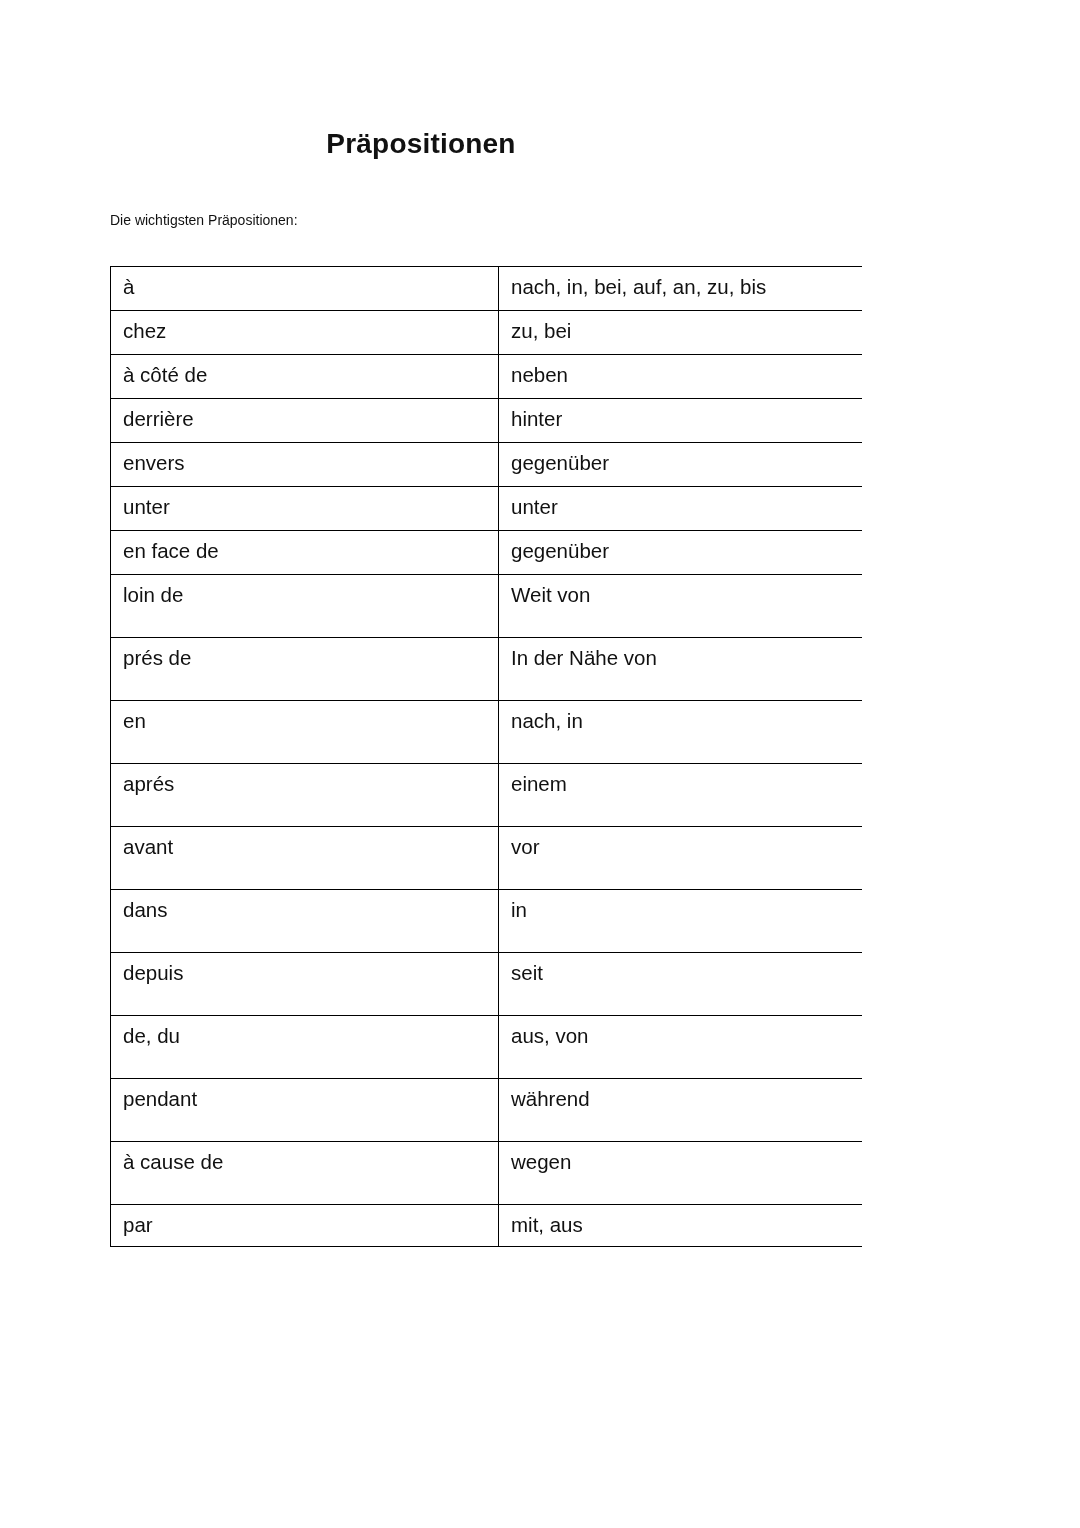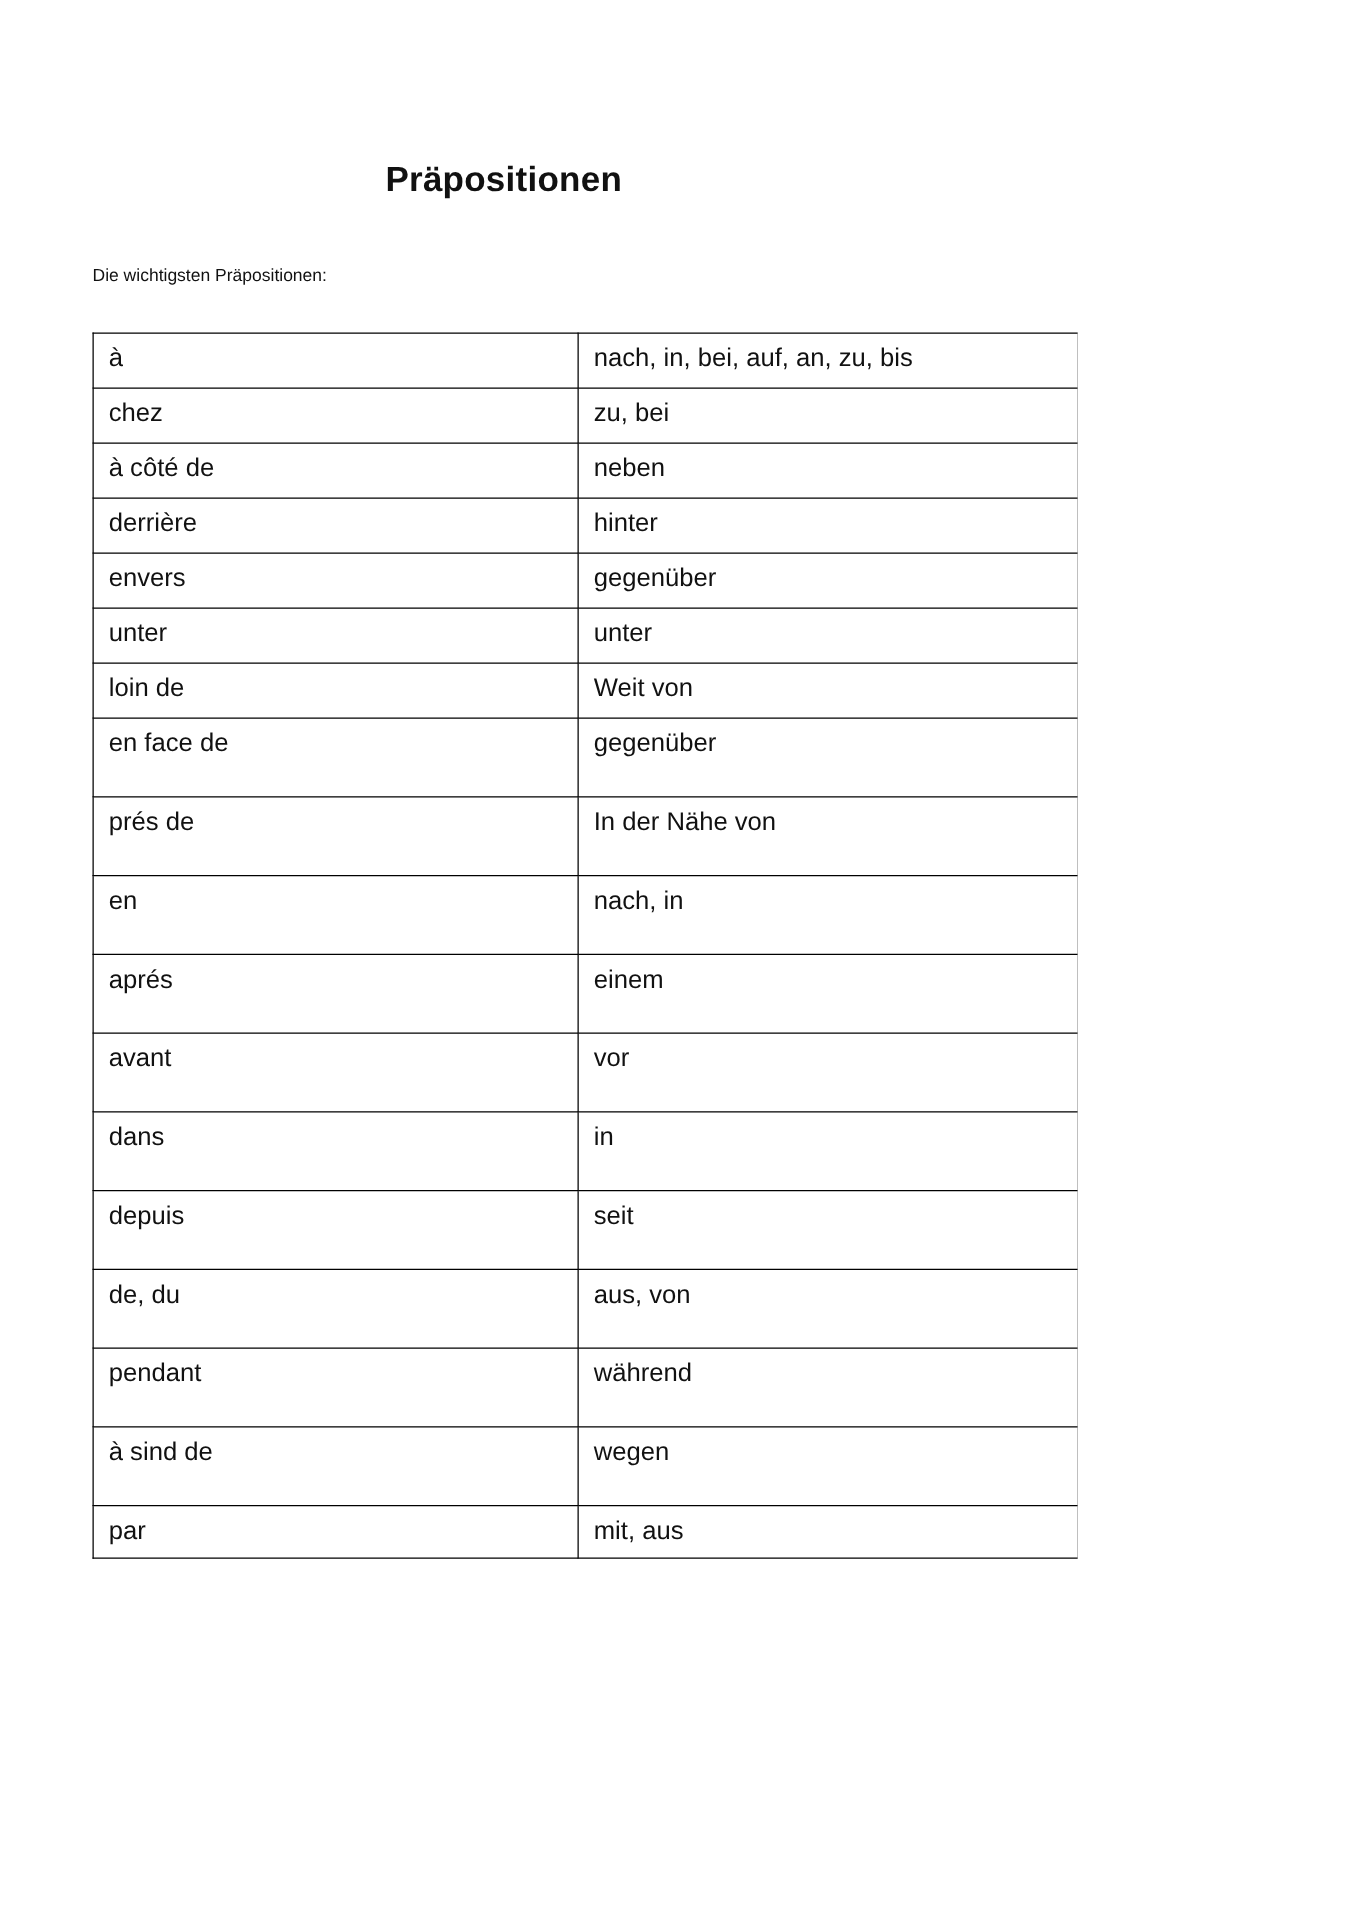--- a/index.html
+++ b/index.html
@@ -9,21 +9,21 @@
     color: #111111;
     font-family: "Liberation Sans", "DejaVu Sans", sans-serif;
   }
   .page {
     position: relative;
     width: 862px;
     height: 1528px;
     background: #ffffff;
     overflow: hidden;
     box-sizing: border-box;
-    padding: 128px 130px 0 74px;
+    padding: 128px 130px 0 110px;
   }
   .doc-title {
     text-align: center;
     font-size: 28px;
     font-weight: bold;
     margin: 0 0 46px 0;
     letter-spacing: 0.2px;
   }
   .intro {
     font-size: 20.5px;
@@ -89,26 +89,26 @@
         </tr>
         <tr>
           <td>envers</td>
           <td>gegenüber</td>
         </tr>
         <tr>
           <td>unter</td>
           <td>unter</td>
         </tr>
         <tr>
+          <td>en face de</td>
+          <td>gegenüber</td>
+        </tr>
+        <tr>
           <td>loin de</td>
           <td>Weit von</td>
-        </tr>
-        <tr>
-          <td>en face de</td>
-          <td>gegenüber</td>
         </tr>
         <tr>
           <td>prés de</td>
           <td>In der Nähe von</td>
         </tr>
         <tr>
           <td>en</td>
           <td>nach, in</td>
         </tr>
         <tr>
@@ -129,21 +129,21 @@
         </tr>
         <tr>
           <td>de, du</td>
           <td>aus, von</td>
         </tr>
         <tr>
           <td>pendant</td>
           <td>während</td>
         </tr>
         <tr>
-          <td>à sind de</td>
+          <td>à cause de</td>
           <td>wegen</td>
         </tr>
         <tr>
           <td>par</td>
           <td>mit, aus</td>
         </tr>
       </tbody>
   </table>
 
 </div>

